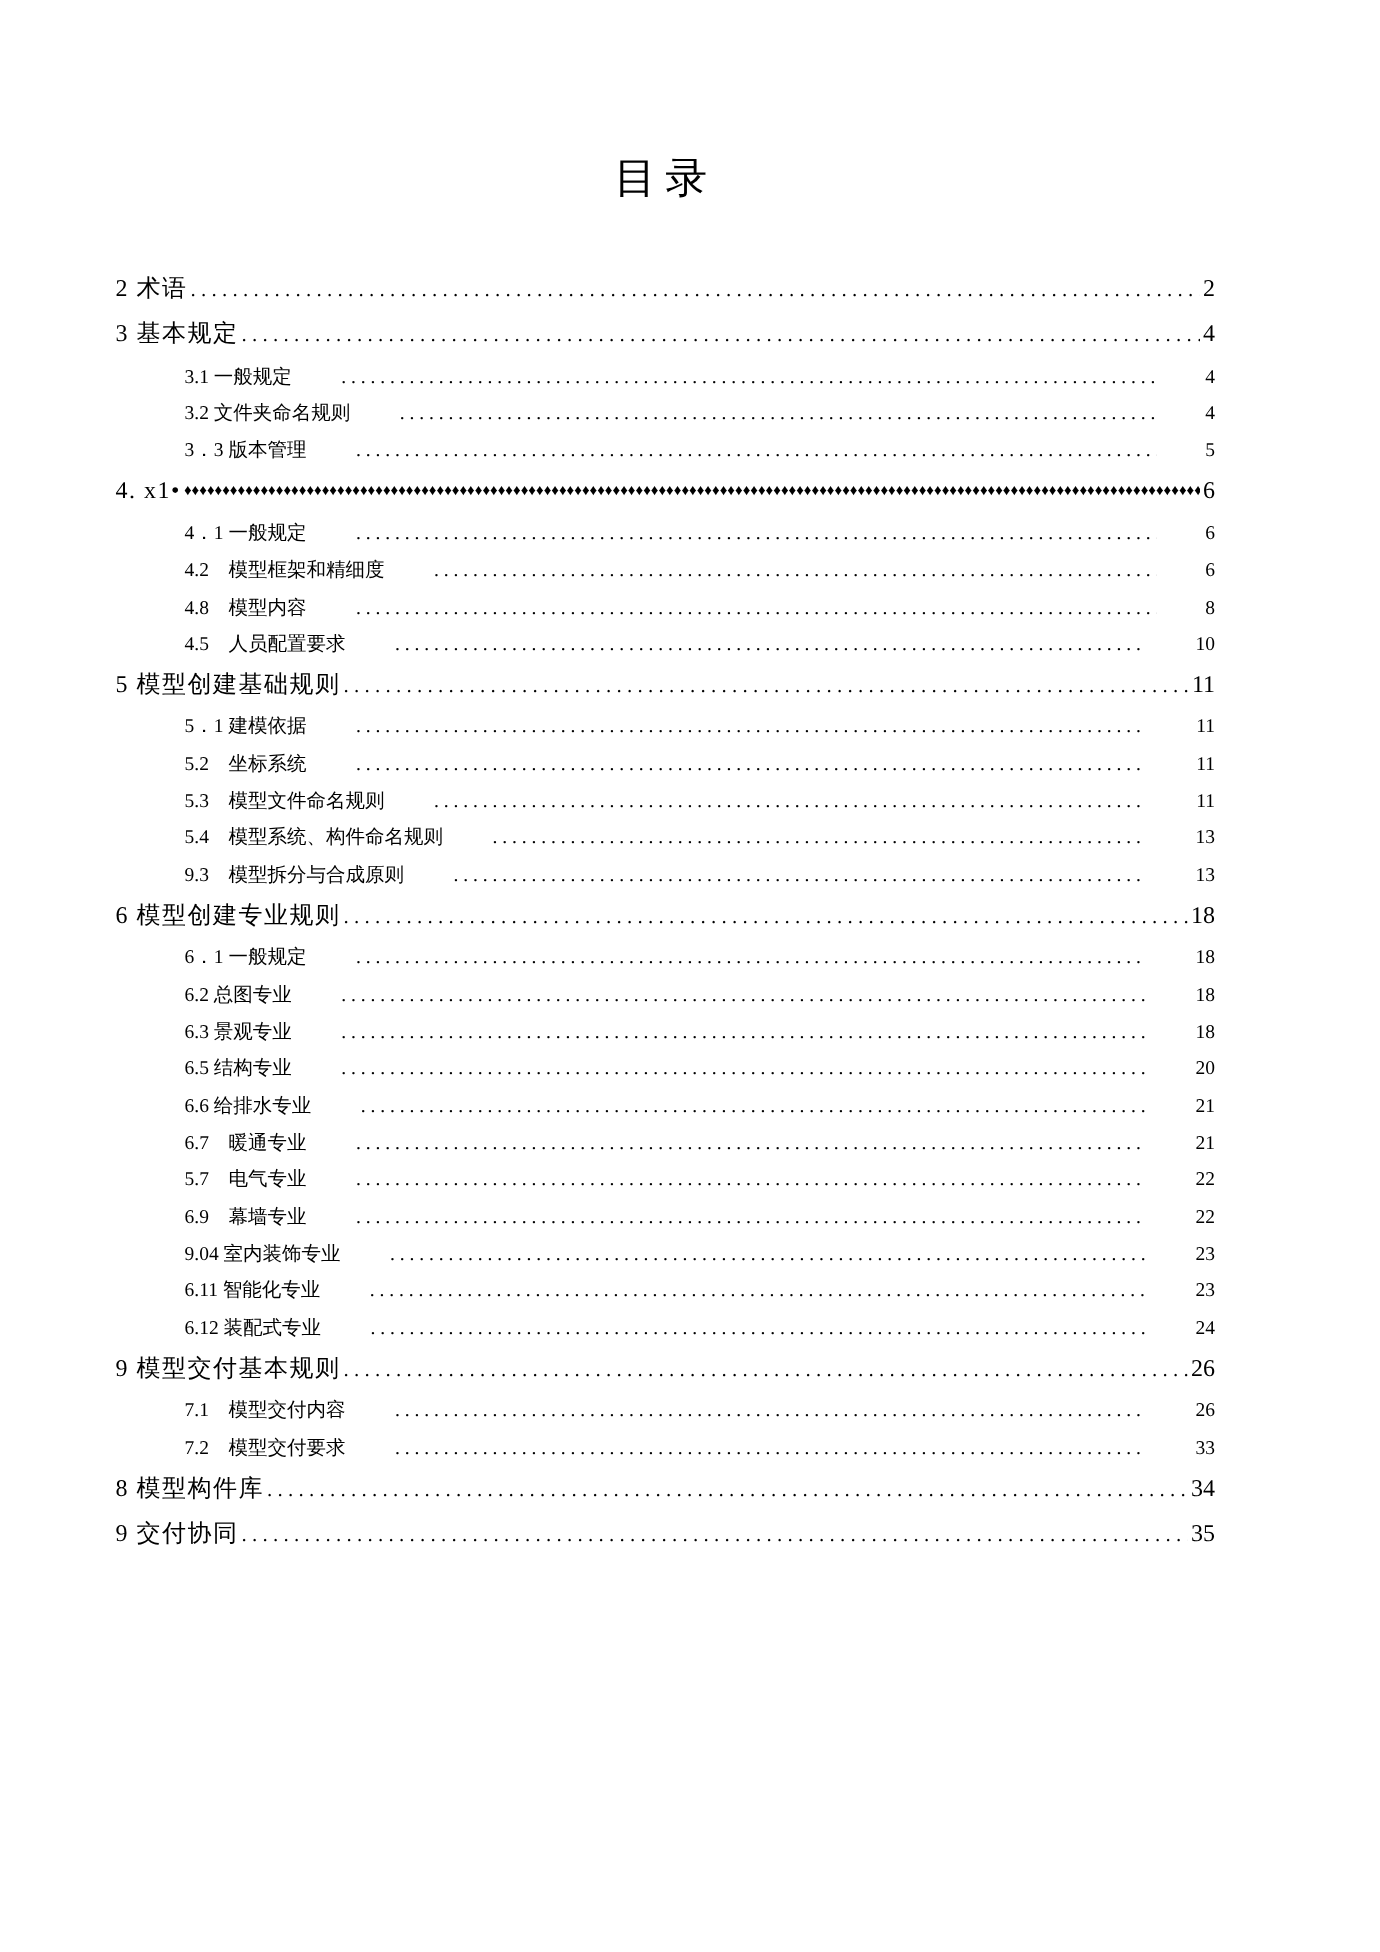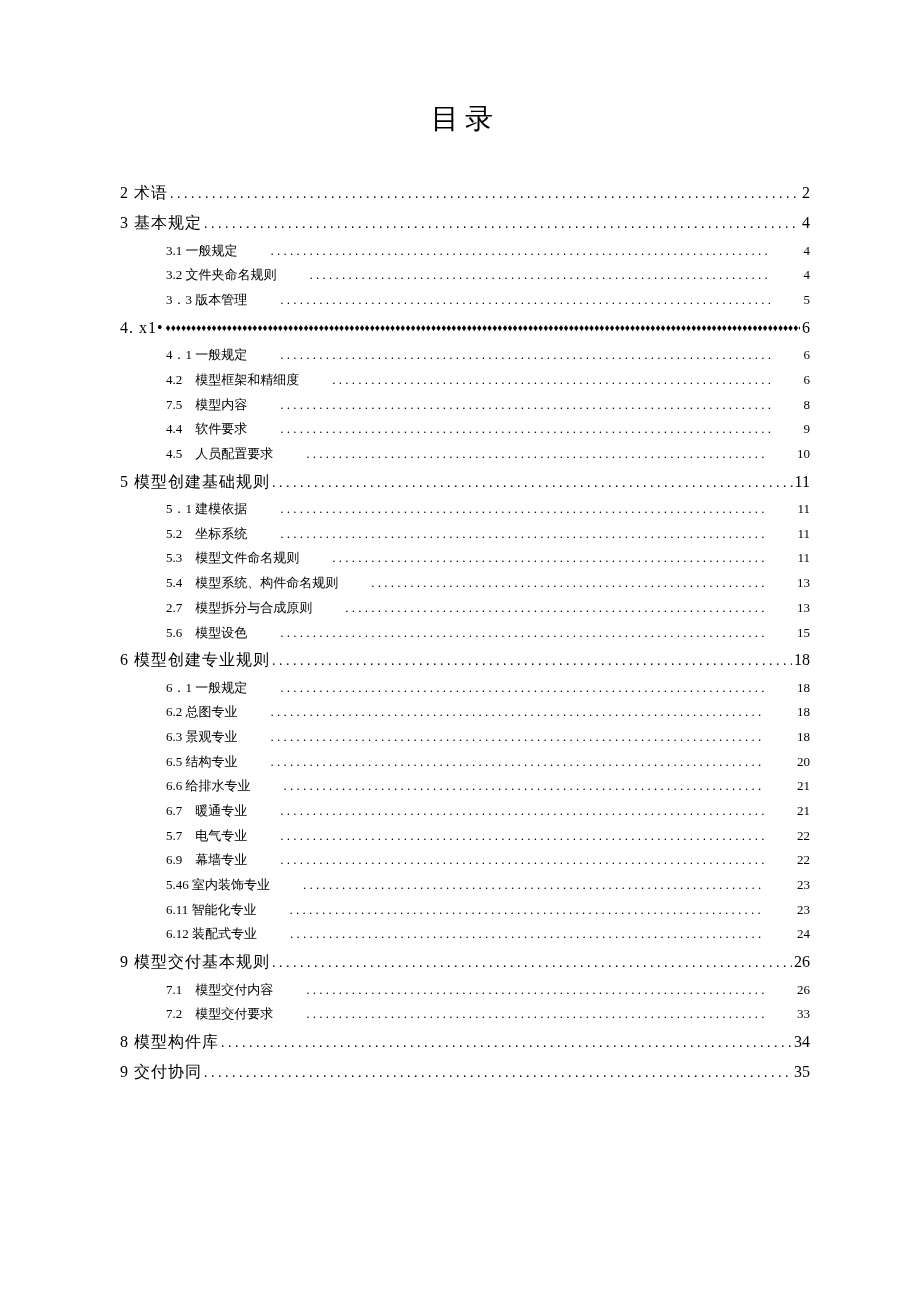--- a/index.html
+++ b/index.html
@@ -6,21 +6,21 @@
     margin: 0;
     padding: 0;
     background: #fff;
     font-family: "SimSun", "宋体", serif;
     color: #000;
     font-size: 14px;
   }
   .page {
     width: 920px;
     min-height: 1301px;
-    padding: 100px 110px 60px 120px;
+    padding: 100px 110px 60px 77px;
     box-sizing: border-box;
   }
   .title {
     text-align: center;
     font-size: 28px;
     margin-bottom: 40px;
     letter-spacing: 6px;
   }
   .toc-row {
     display: flex;
@@ -105,30 +105,25 @@
         <span class="label">4．1 一般规定</span>
         <span class="leader"></span>
         <span class="pg">6</span>
       </div>
       <div class="toc-row level2">
         <span class="label">4.2　模型框架和精细度</span>
         <span class="leader"></span>
         <span class="pg">6</span>
       </div>
       <div class="toc-row level2">
-        <span class="label">7.5　模型内容</span>
+        <span class="label">4.8　模型内容</span>
         <span class="leader"></span>
         <span class="pg">8</span>
       </div>
       <div class="toc-row level2">
-        <span class="label">4.4　软件要求</span>
-        <span class="leader"></span>
-        <span class="pg">9</span>
-      </div>
-      <div class="toc-row level2">
         <span class="label">4.5　人员配置要求</span>
         <span class="leader"></span>
         <span class="pg">10</span>
       </div>
       <div class="toc-row level1">
         <span class="label">5 模型创建基础规则</span>
         <span class="leader"></span>
         <span class="pg">11</span>
       </div>
       <div class="toc-row level2">
@@ -145,29 +140,24 @@
         <span class="label">5.3　模型文件命名规则</span>
         <span class="leader"></span>
         <span class="pg">11</span>
       </div>
       <div class="toc-row level2">
         <span class="label">5.4　模型系统、构件命名规则</span>
         <span class="leader"></span>
         <span class="pg">13</span>
       </div>
       <div class="toc-row level2">
-        <span class="label">2.7　模型拆分与合成原则</span>
+        <span class="label">9.3　模型拆分与合成原则</span>
         <span class="leader"></span>
         <span class="pg">13</span>
       </div>
-      <div class="toc-row level2">
-        <span class="label">5.6　模型设色</span>
-        <span class="leader"></span>
-        <span class="pg">15</span>
-      </div>
       <div class="toc-row level1">
         <span class="label">6 模型创建专业规则</span>
         <span class="leader"></span>
         <span class="pg">18</span>
       </div>
       <div class="toc-row level2">
         <span class="label">6．1 一般规定</span>
         <span class="leader"></span>
         <span class="pg">18</span>
       </div>
@@ -200,21 +190,21 @@
         <span class="label">5.7　电气专业</span>
         <span class="leader"></span>
         <span class="pg">22</span>
       </div>
       <div class="toc-row level2">
         <span class="label">6.9　幕墙专业</span>
         <span class="leader"></span>
         <span class="pg">22</span>
       </div>
       <div class="toc-row level2">
-        <span class="label">5.46 室内装饰专业</span>
+        <span class="label">9.04 室内装饰专业</span>
         <span class="leader"></span>
         <span class="pg">23</span>
       </div>
       <div class="toc-row level2">
         <span class="label">6.11 智能化专业</span>
         <span class="leader"></span>
         <span class="pg">23</span>
       </div>
       <div class="toc-row level2">
         <span class="label">6.12 装配式专业</span>

